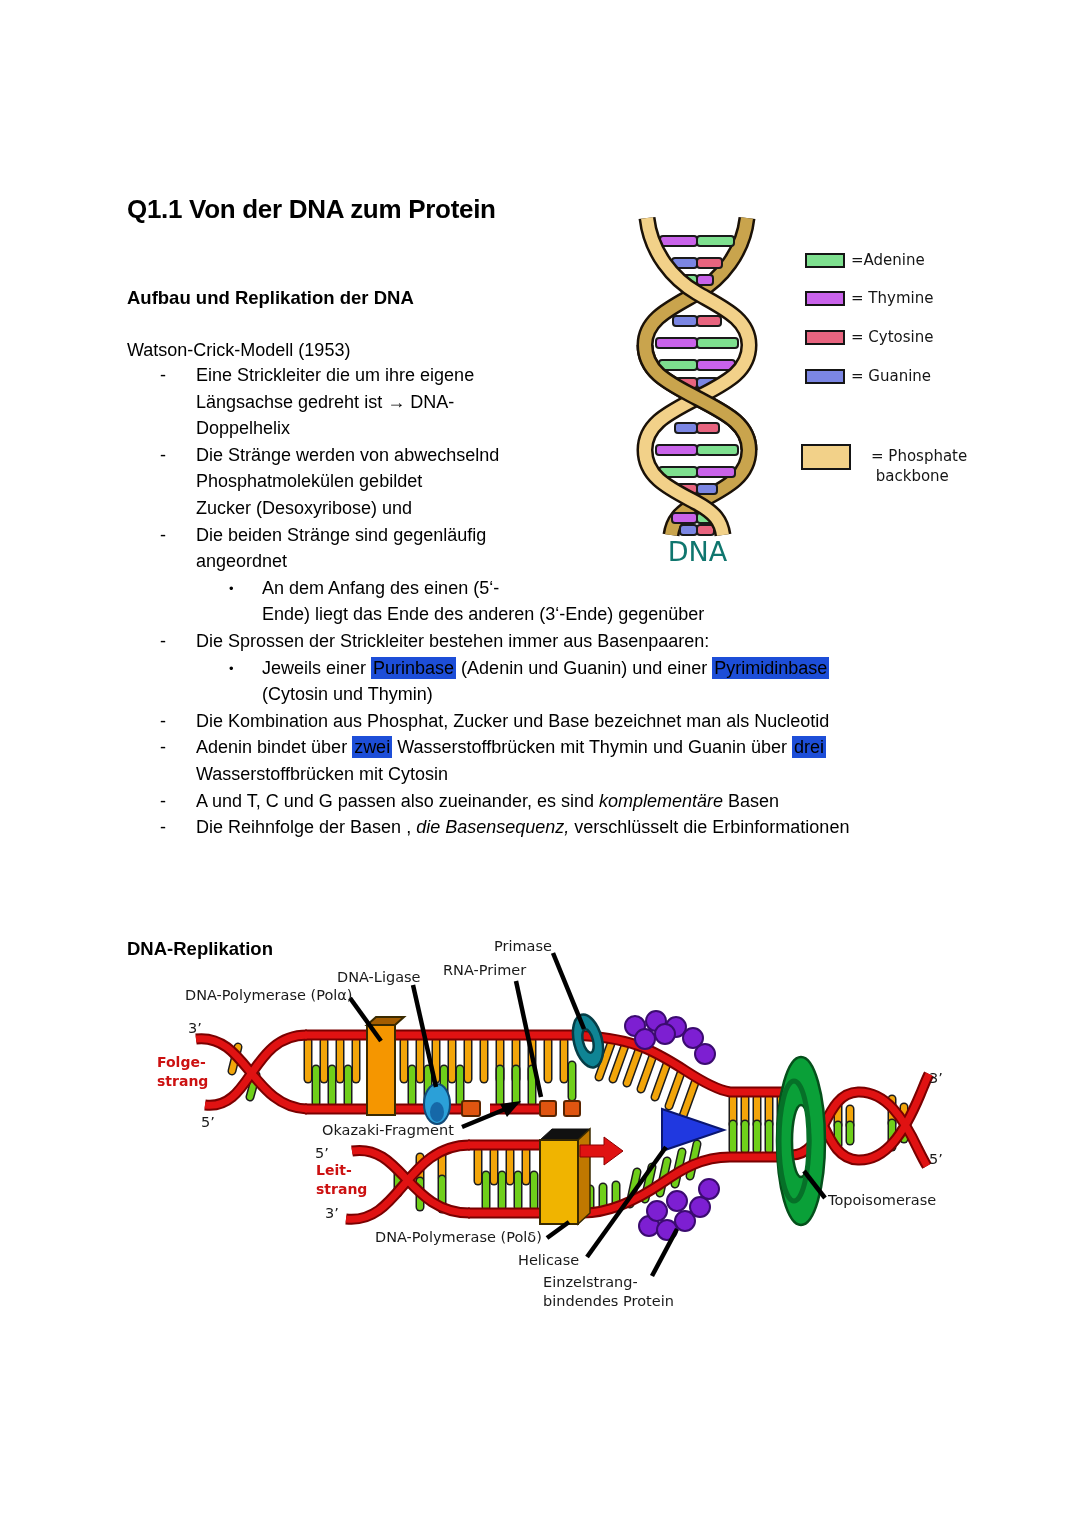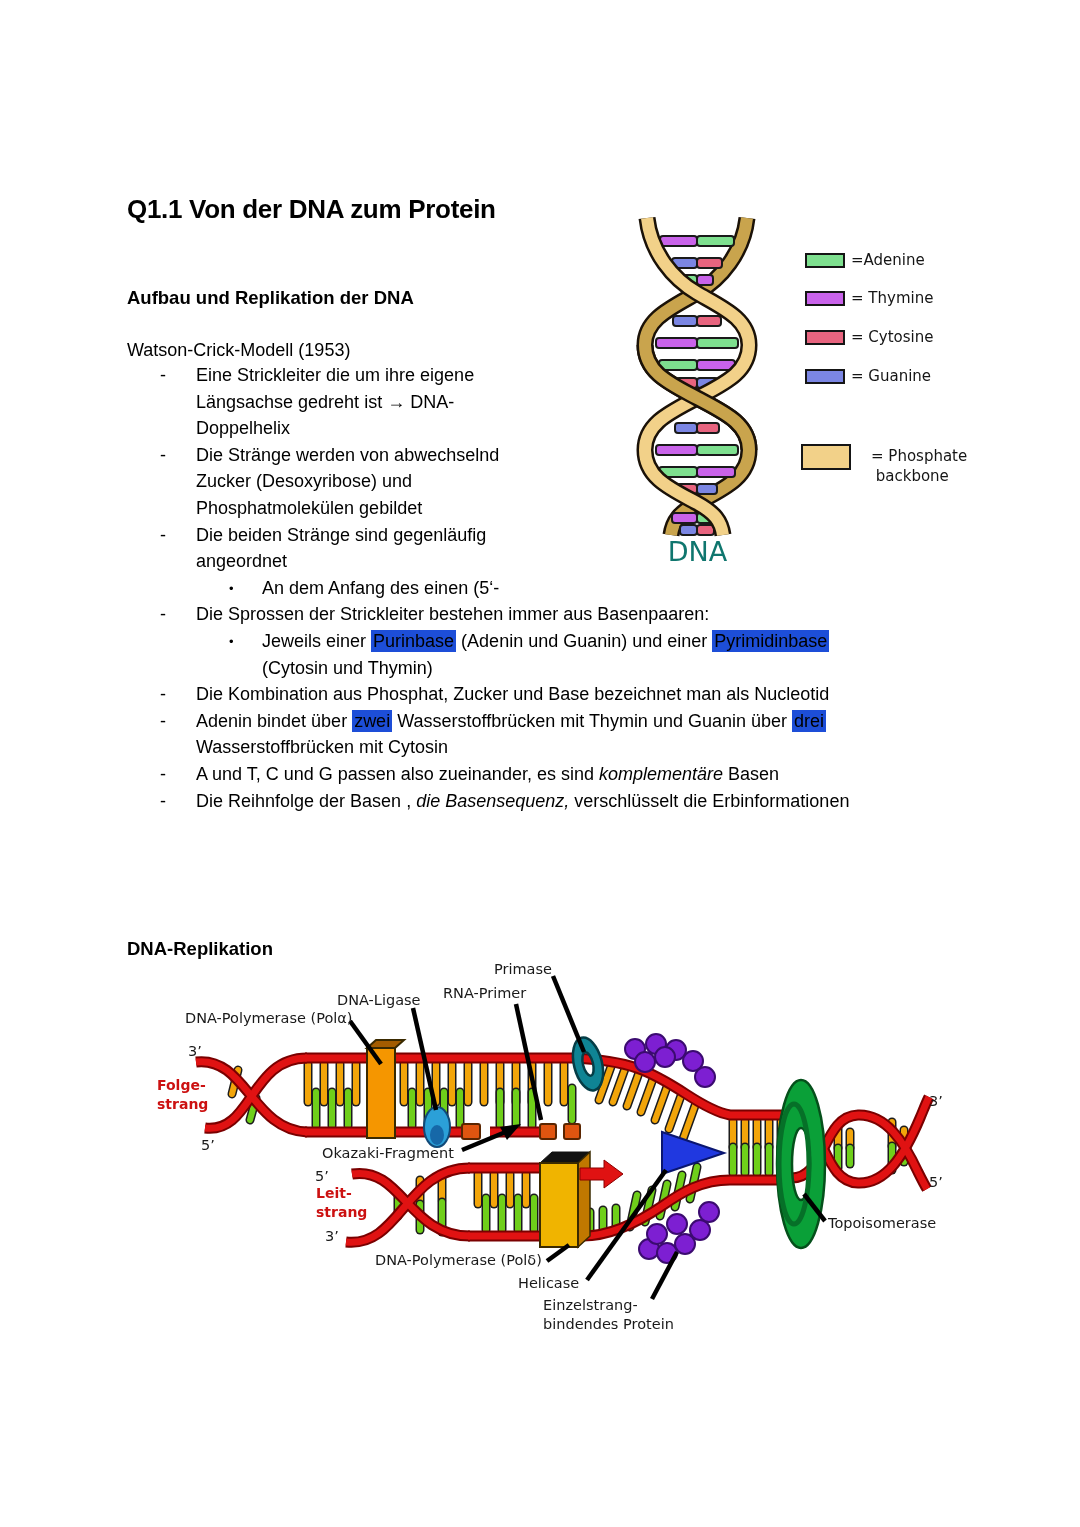--- a/index.html
+++ b/index.html
@@ -22,21 +22,21 @@
   .hl{background:#1d4ed8;padding:1px 2px;}
   .it{font-style:italic;}
   #h-repl{left:127px;top:920px;font-size:18.5px;font-weight:700;margin-top:18px;}
   
   #helix-fig{left:615px;top:213px;width:165px;height:325px;}
   #dna-caption{left:615px;top:536px;width:165px;text-align:center;
     font-family:"DejaVu Sans",sans-serif;font-size:27px;color:#0f766e;}
   .lg-sw{position:absolute;border:2px solid #151515;}
   .lg-tx{position:absolute;font-family:"DejaVu Sans",sans-serif;font-size:15px;color:#151515;line-height:20px;white-space:pre-line;}
   
-  #repl-fig{left:0;top:948px;width:1026px;height:410px;}
+  #repl-fig{left:0;top:925px;width:1026px;height:410px;}
   #repl-svg{position:absolute;left:0;top:0;}
   .rlab{position:absolute;font-family:"DejaVu Sans",sans-serif;font-size:14.5px;color:#1a1a1a;
     line-height:19px;white-space:pre-line;}
   .rlab.red{color:#cc1111;font-weight:700;font-size:14px;line-height:19px;}
 </style>
 </head>
 <body>
 
 <div class="abs" id="title">Q1.1 Von der DNA zum Protein</div>
 <div class="abs" id="h-aufbau">Aufbau und Replikation der DNA</div>
@@ -50,35 +50,38 @@
       <span class="tx ind1"><span>Längsachse gedreht ist → DNA-</span></span>
     </div>
     <div class="ln">
       <span class="tx ind1"><span>Doppelhelix</span></span>
     </div>
     <div class="ln">
       <span class="mk mk1">-</span>
       <span class="tx ind1"><span>Die Stränge werden von abwechselnd</span></span>
     </div>
     <div class="ln">
+      <span class="tx ind1"><span>Phosphatmolekülen gebildet</span></span>
+    </div>
+    <div class="ln">
       <span class="tx ind1"><span>Zucker (Desoxyribose) und</span></span>
-    </div>
-    <div class="ln">
-      <span class="tx ind1"><span>Phosphatmolekülen gebildet</span></span>
     </div>
     <div class="ln">
       <span class="mk mk1">-</span>
       <span class="tx ind1"><span>Die beiden Stränge sind gegenläufig</span></span>
     </div>
     <div class="ln">
       <span class="tx ind1"><span>angeordnet</span></span>
     </div>
     <div class="ln">
       <span class="mk mk2">•</span>
       <span class="tx ind2"><span>An dem Anfang des einen (5‘-</span></span>
+    </div>
+    <div class="ln">
+      <span class="tx ind2"><span>Ende) liegt das Ende des anderen (3‘-Ende) gegenüber</span></span>
     </div>
     <div class="ln">
       <span class="mk mk1">-</span>
       <span class="tx ind1"><span>Die Sprossen der Strickleiter bestehen immer aus Basenpaaren:</span></span>
     </div>
     <div class="ln">
       <span class="mk mk2">•</span>
       <span class="tx ind2"><span>Jeweils einer </span><span class="hl">Purinbase</span><span> (Adenin und Guanin) und einer </span><span class="hl">Pyrimidinbase</span></span>
     </div>
     <div class="ln">

